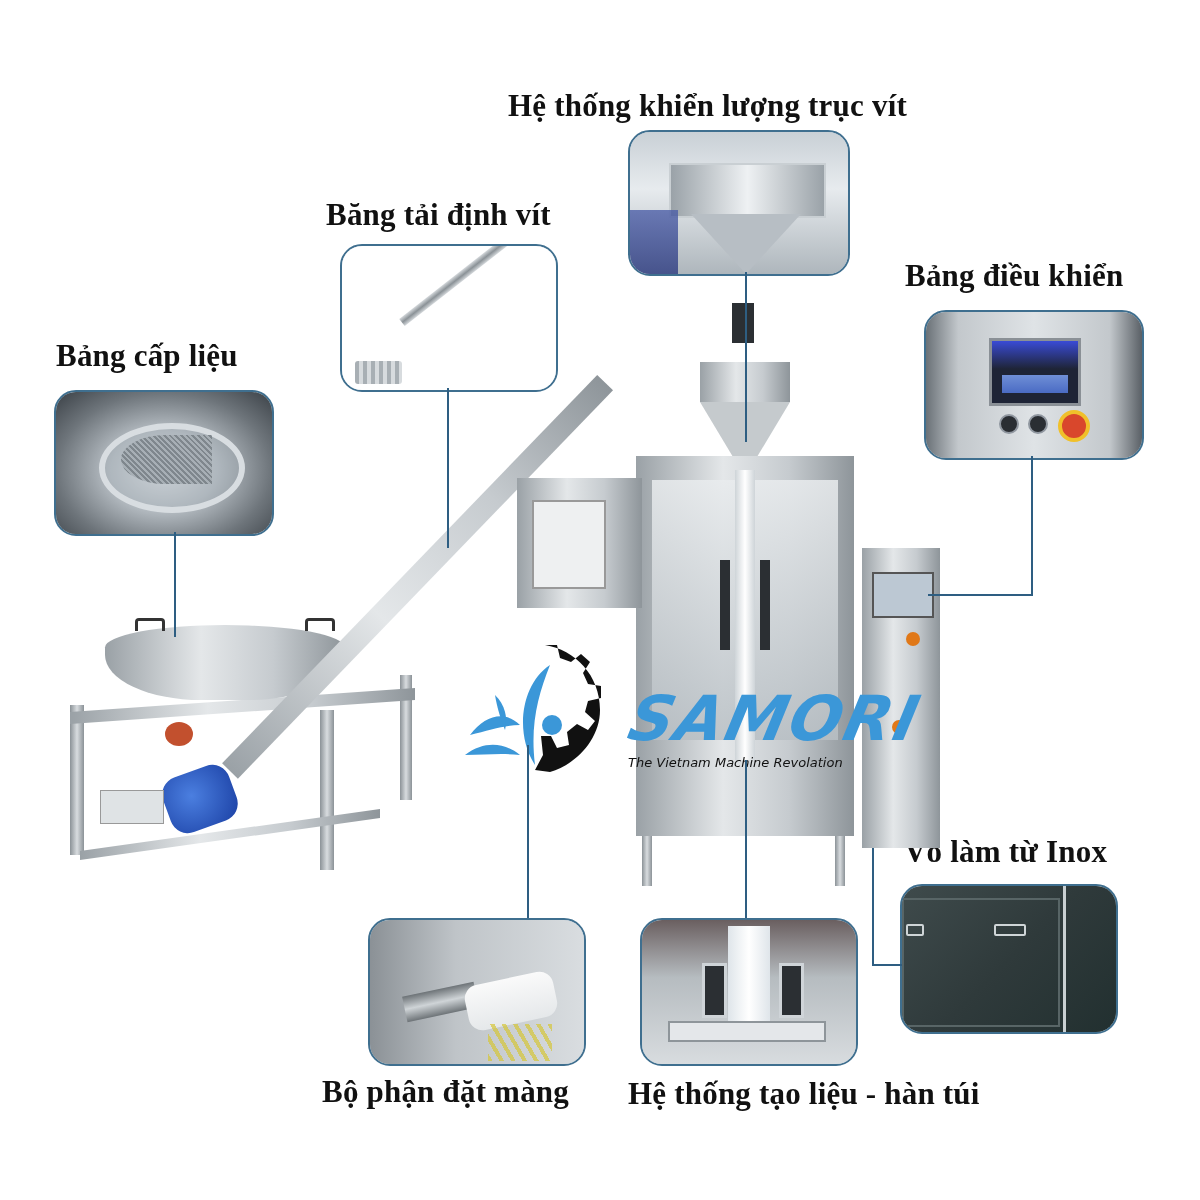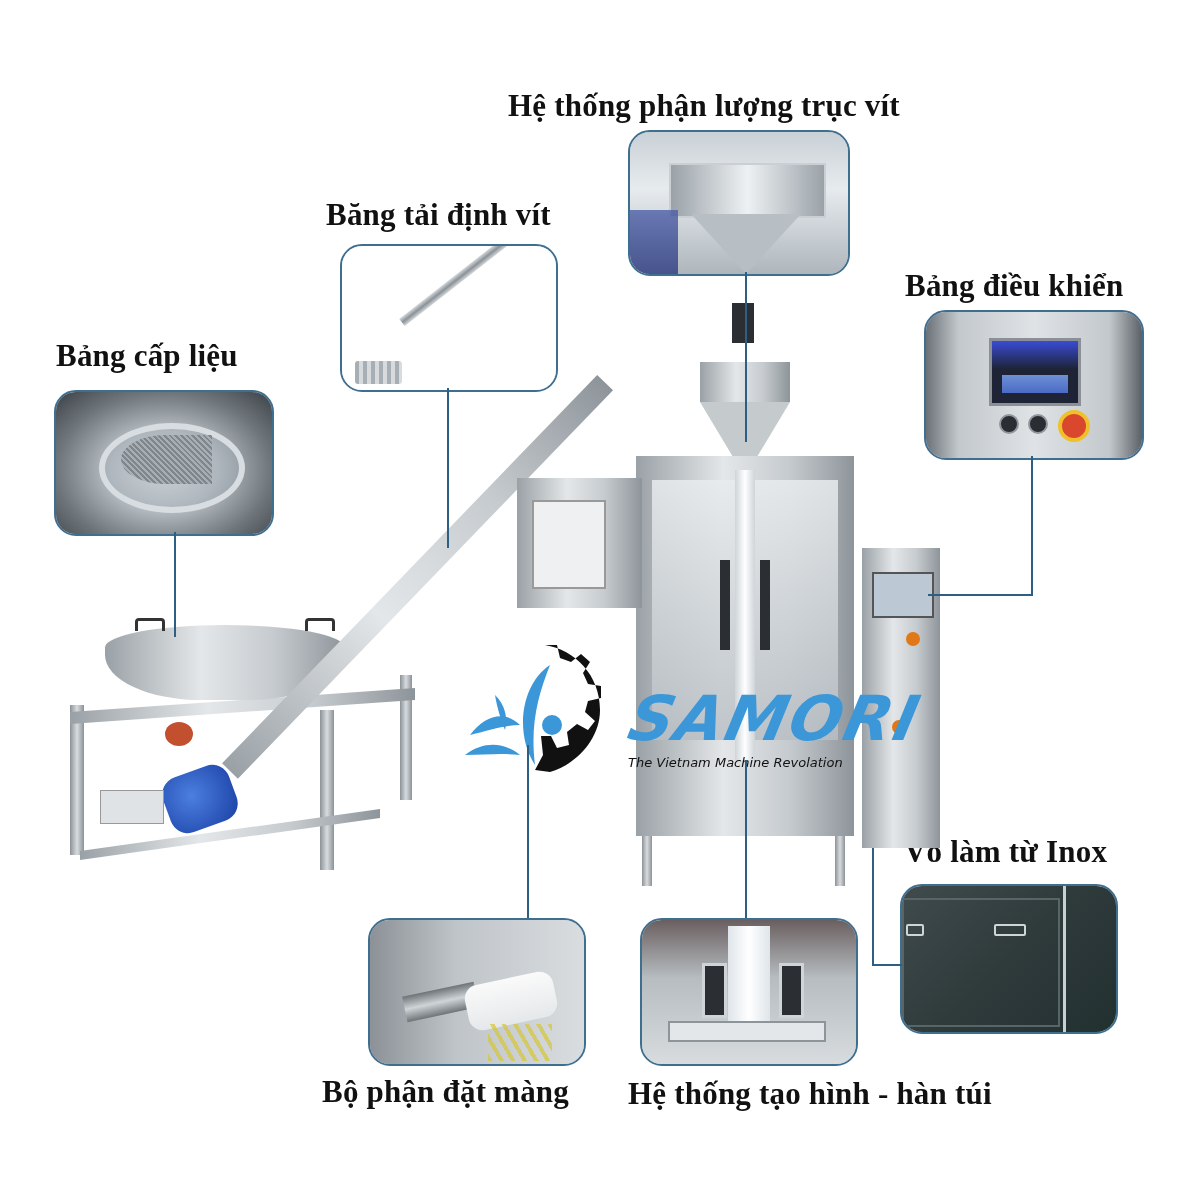--- a/index.html
+++ b/index.html
@@ -46,27 +46,27 @@
   
   .m { position:absolute; }
   .steel { background:linear-gradient(90deg,#9aa1a6,#e4e7e9 40%,#c6cbcf 70%,#8e959a); }
   .frame-leg { background:linear-gradient(90deg,#8b9297,#d8dcdf,#8b9297); }
   .logo-text { position:absolute; font-family:"DejaVu Sans","Liberation Sans",sans-serif; font-style:italic; font-weight:bold; color:#3b97d8; font-size:62px; letter-spacing:2px; transform:skewX(-12deg); }
   .logo-tag { position:absolute; font-family:"DejaVu Sans","Liberation Sans",sans-serif; font-style:italic; color:#111; font-size:13px; }
 </style>
 </head>
 <body>
 
-<div class="label" style="left:508px; top:88px;">Hệ thống phận lượng trục vít</div>
+<div class="label" style="left:508px; top:88px;">Hệ thống khiển lượng trục vít</div>
 <div class="label" style="left:326px; top:197px;">Băng tải định vít</div>
-<div class="label" style="left:905px; top:268px;">Bảng điều khiển</div>
+<div class="label" style="left:905px; top:258px;">Bảng điều khiển</div>
 <div class="label" style="left:56px; top:338px;">Bảng cấp liệu</div>
 <div class="label" style="left:904px; top:834px;text-align:center;">Vỏ làm từ Inox</div>
 <div class="label" style="left:322px; top:1074px;">Bộ phận đặt màng</div>
-<div class="label" style="left:628px; top:1076px;">Hệ thống tạo hình - hàn túi</div>
+<div class="label" style="left:628px; top:1076px;">Hệ thống tạo liệu - hàn túi</div>
 
 <div>
 
   <div class="m frame-leg" style="left:70px; top:705px; width:14px; height:150px;"></div>
   <div class="m frame-leg" style="left:320px; top:710px; width:14px; height:160px;"></div>
   <div class="m frame-leg" style="left:400px; top:675px; width:12px; height:125px;"></div>
   <div class="m steel" style="left:70px; top:700px; width:345px; height:12px; transform:skewY(-4deg);"></div>
   <div class="m steel" style="left:80px; top:830px; width:300px; height:9px; transform:skewY(-8deg);"></div>
   <div class="m steel" style="left:105px; top:625px; width:240px; height:75px; border-radius:50% 50% 40% 40% / 30% 30% 60% 60%;"></div>
   <div class="m" style="left:135px; top:618px; width:24px; height:10px; border:3px solid #333; border-bottom:none; border-radius:4px 4px 0 0;"></div>

